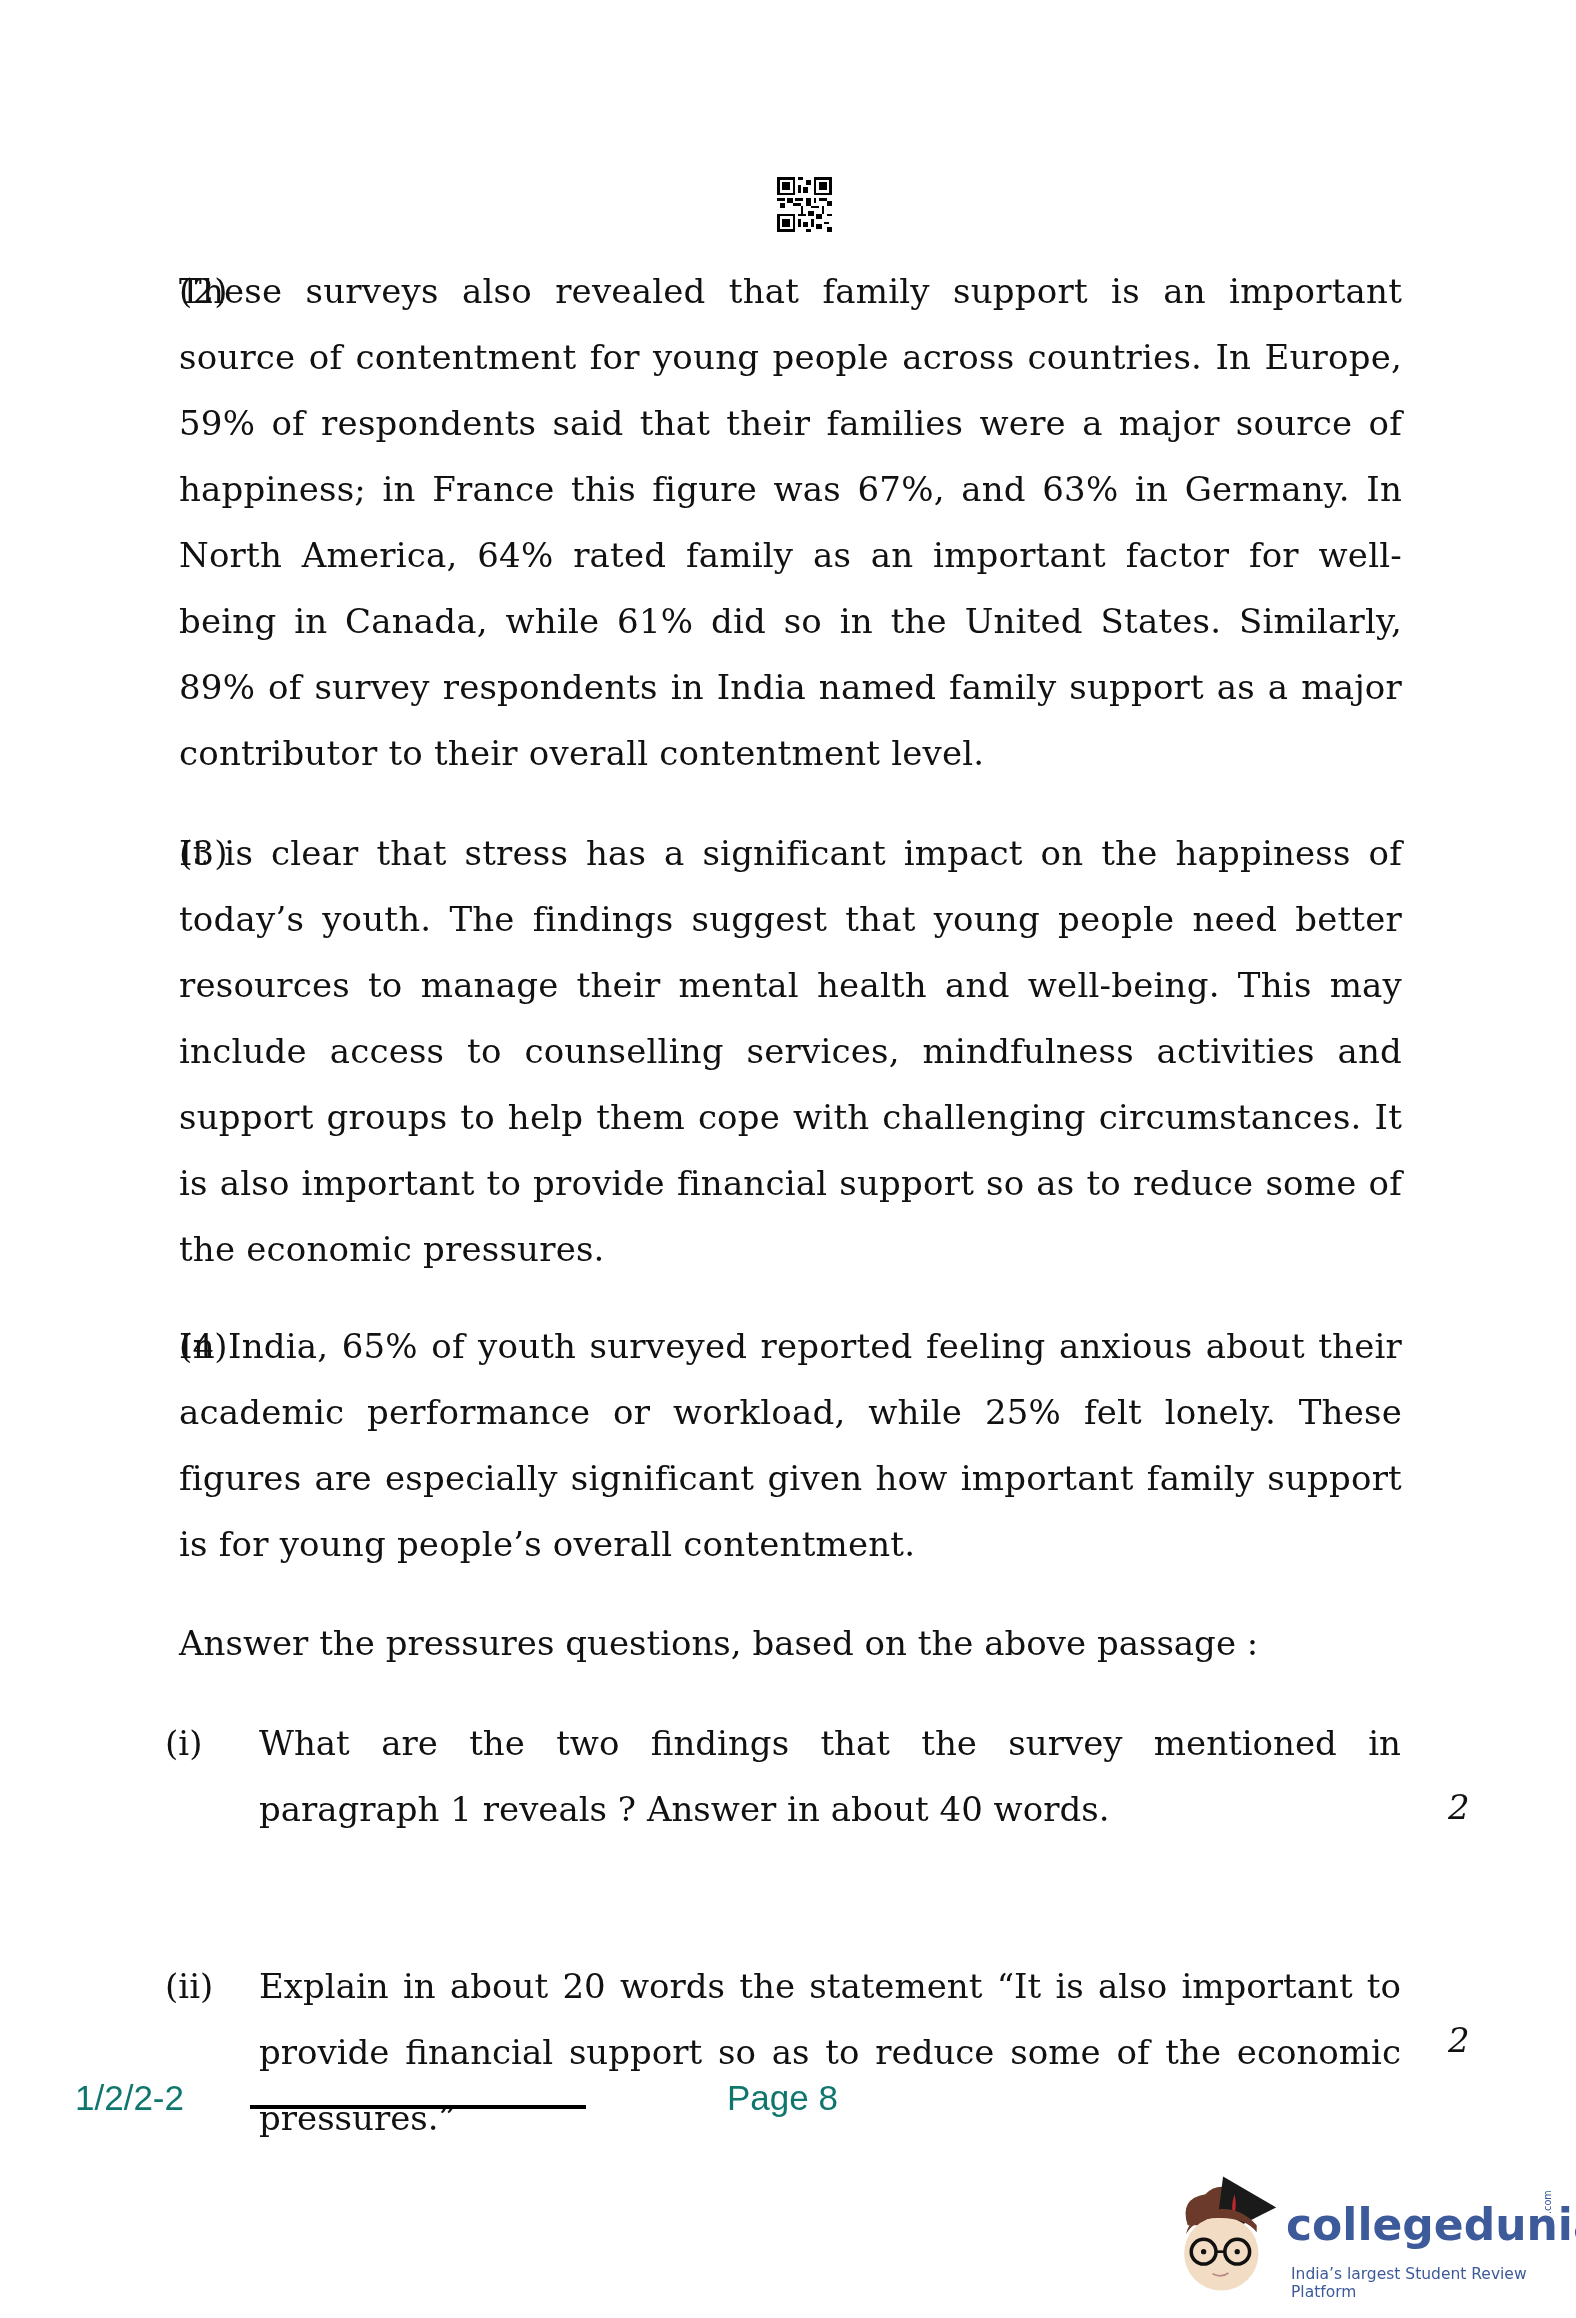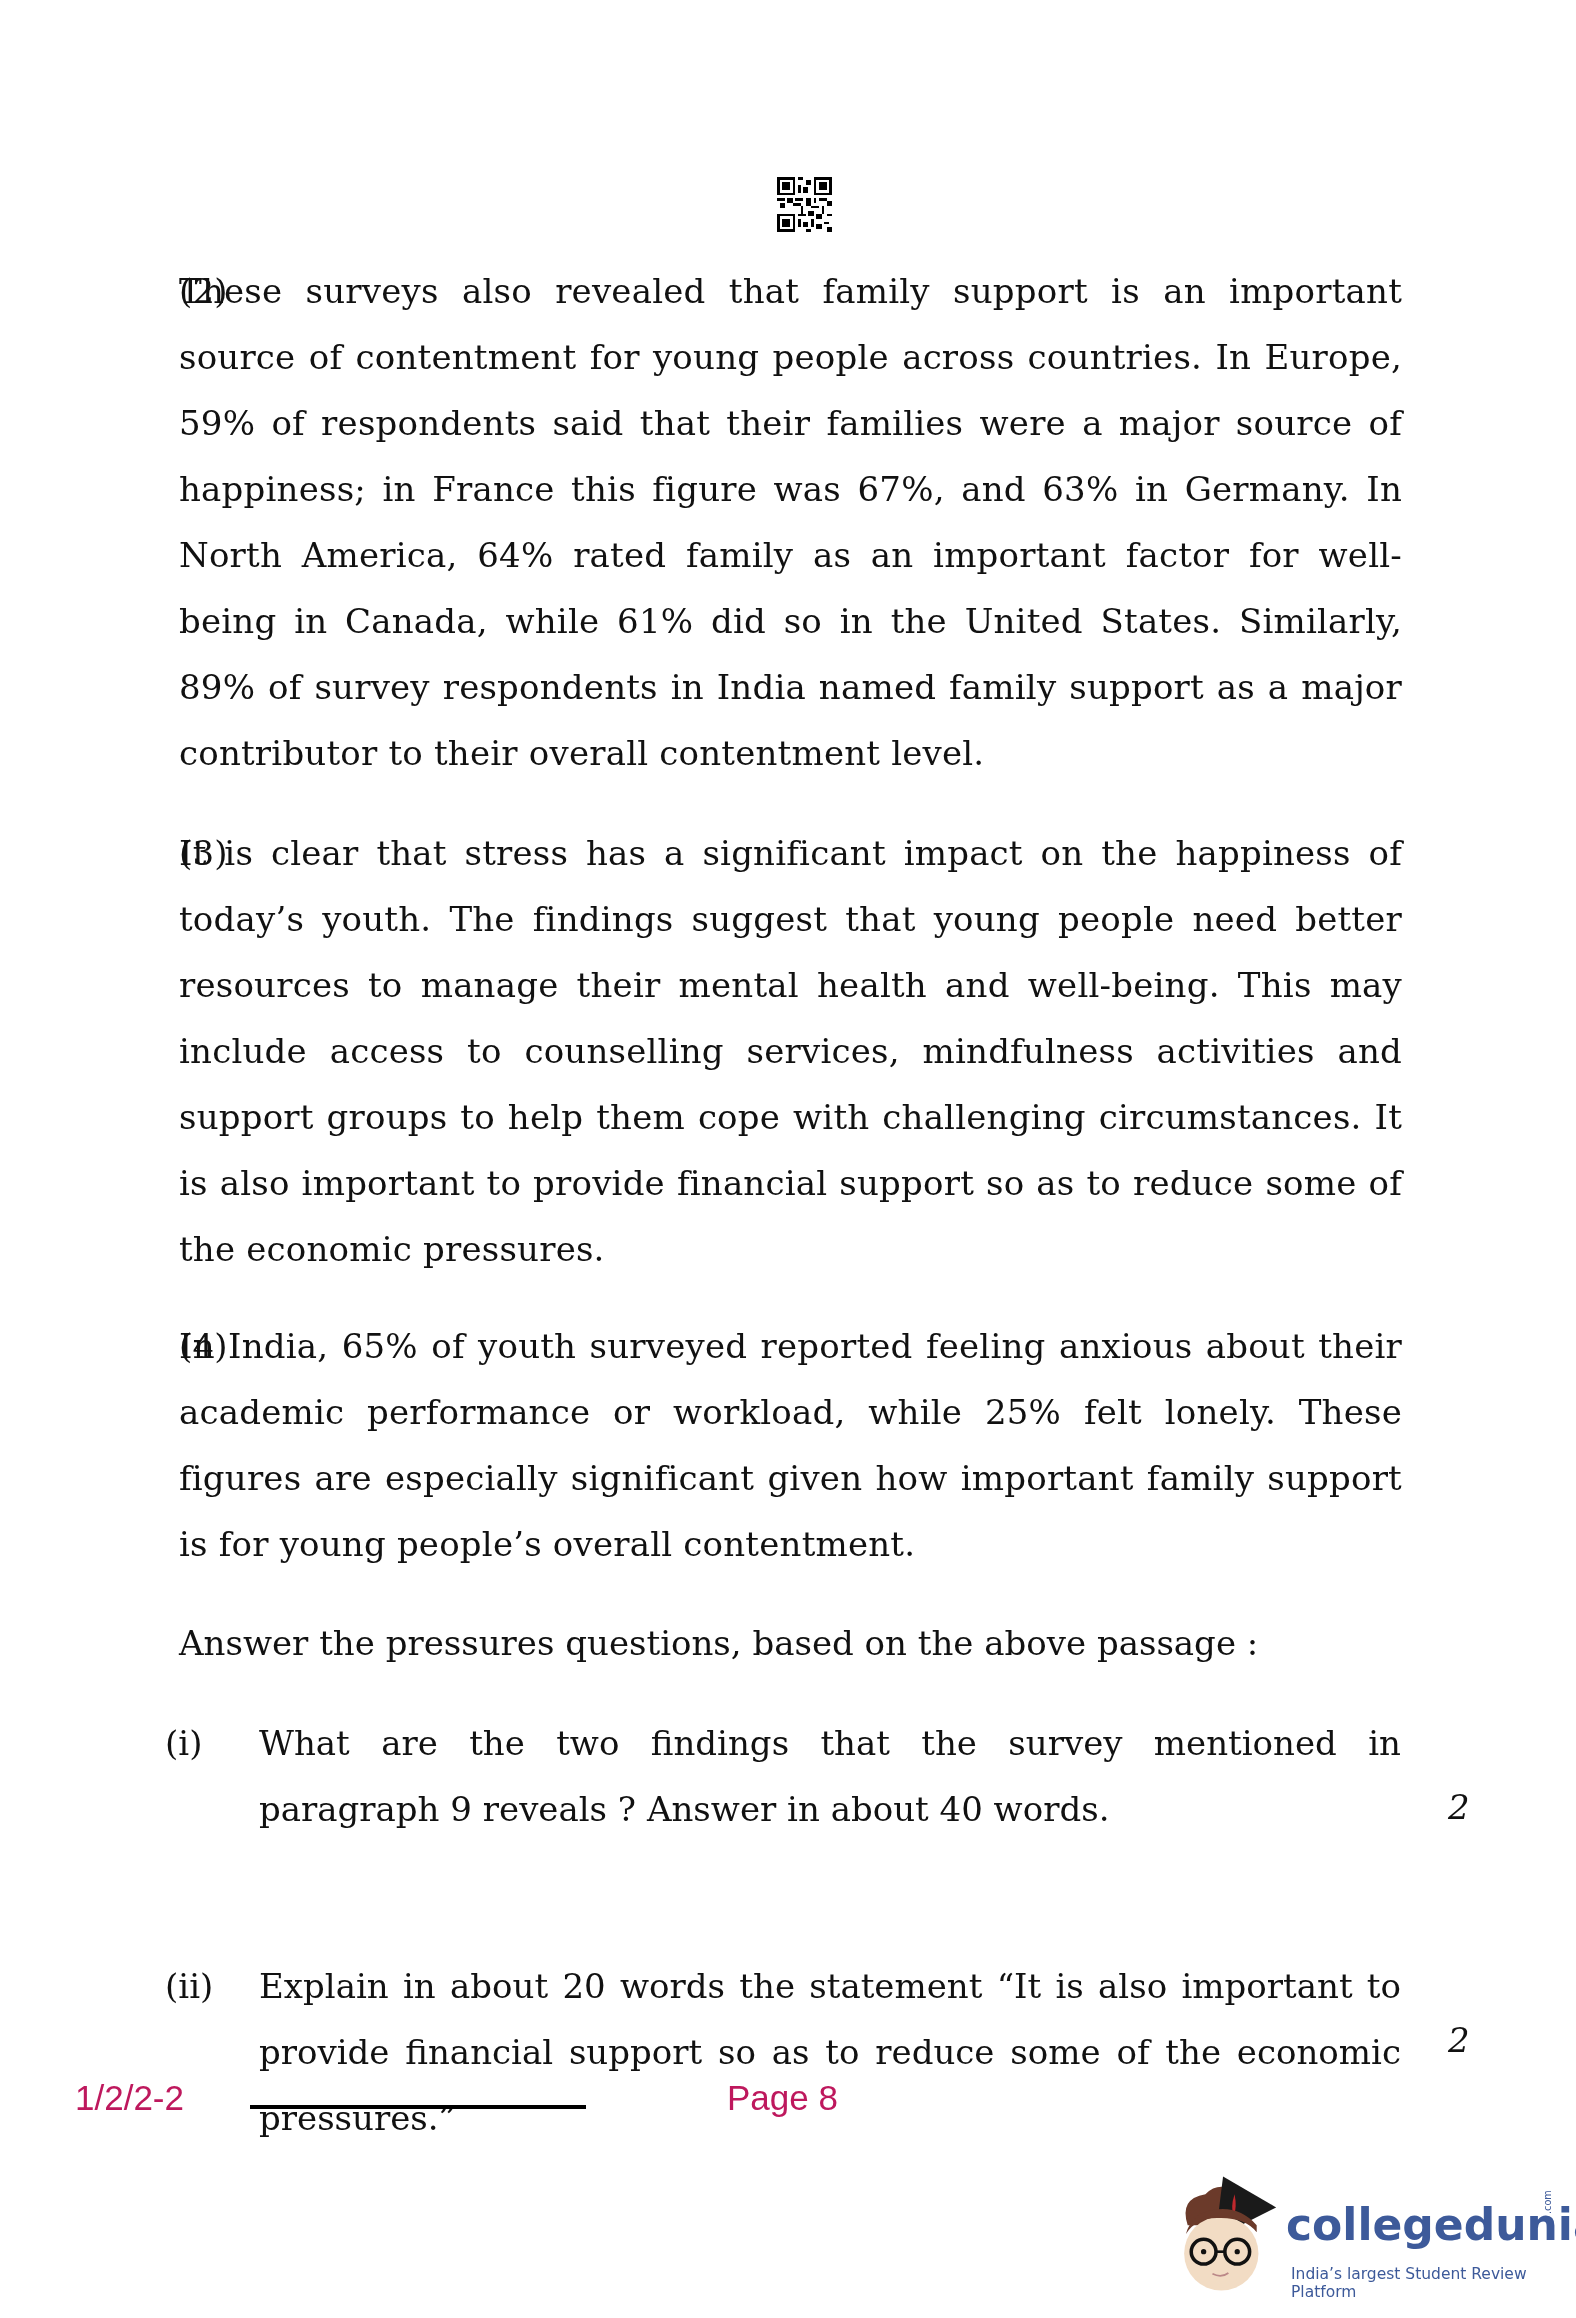--- a/index.html
+++ b/index.html
@@ -31,21 +31,21 @@
   #q1 { top: 1710px; }
   #q2 { top: 1953px; }
   .marks {
     position: absolute; left: 1448px; width: 35px;
     font-size: 34px; font-style: italic;
   }
   #m1 { top: 1787px; }
   #m2 { top: 2020px; }
   .footer {
     position: absolute; top: 2078px; left: 0; width: 1577px; height: 53px;
-    font-family: "Liberation Sans", sans-serif; font-size: 35px; color: #be185d;
+    font-family: "Liberation Sans", sans-serif; font-size: 35px; color: #0f766e;
   }
   .footer .code { position: absolute; left: 75px; top: 0; }
   .footer .rule { position: absolute; left: 250px; top: 27px; width: 336px; height: 3.5px; background: #000; }
   .footer .page { position: absolute; left: 727px; top: 0; }
   .logo { position: absolute; left: 1161px; top: 2172px; width: 406px; height: 132px; }
   .logo .face { position: absolute; left: 8.8px; top: 0; width: 115px; height: 124px; }
   .logo .brand {
     position: absolute; left: 125px; top: 26.5px;
     font-family: "DejaVu Sans", sans-serif; font-weight: bold; font-size: 44px;
     color: #3d5a9a; letter-spacing: 0px;
@@ -116,21 +116,21 @@
 
 <div class="para" id="p4">
   <span class="num">(4)</span>
   <span class="text">In India, 65% of youth surveyed reported feeling anxious about their academic performance or workload, while 25% felt lonely. These figures are especially significant given how important family support is for young people’s overall contentment.</span>
 </div>
 
 <div class="instr">Answer the pressures questions, based on the above passage :</div>
 
 <div class="q" id="q1">
   <span class="num">(i)</span>
-  <span class="text">What are the two findings that the survey mentioned in paragraph 9 reveals ? Answer in about 40 words.</span>
+  <span class="text">What are the two findings that the survey mentioned in paragraph 1 reveals ? Answer in about 40 words.</span>
 </div>
 <div class="marks" id="m1">2</div>
 
 <div class="q" id="q2">
   <span class="num">(ii)</span>
   <span class="text">Explain in about 20 words the statement “It is also important to provide financial support so as to reduce some of the economic pressures.”</span>
 </div>
 <div class="marks" id="m2">2</div>
 
 <div class="footer">

